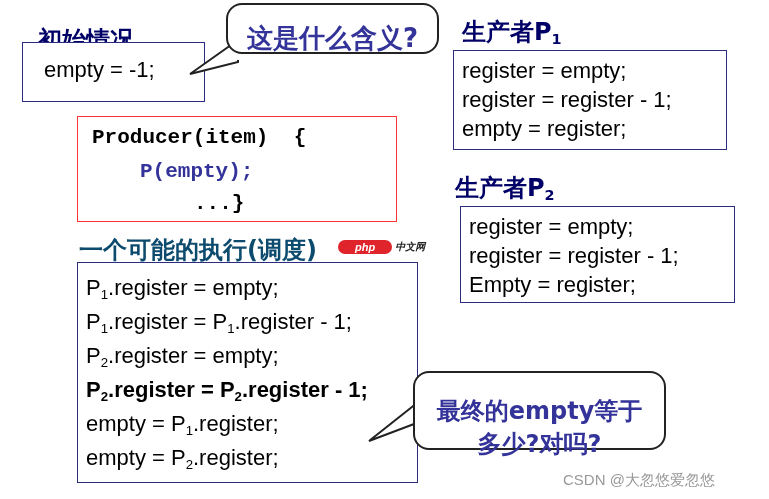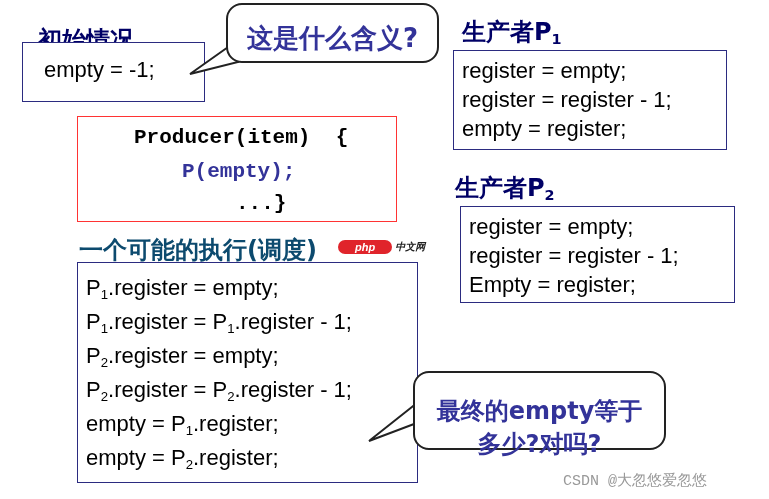--- a/index.html
+++ b/index.html
@@ -2,39 +2,39 @@
 <html><head>
 <meta charset="utf-8">
 <style>
   html, body { margin:0; padding:0; background:#ffffff; }
   body { width:769px; height:499px; position:relative; overflow:hidden;
          font-family:"Liberation Sans", "DejaVu Sans", sans-serif; }
   .abs { position:absolute; }
   .title-cn { color:#000066; font-weight:bold; font-size:24px; font-family:"DejaVu Sans", sans-serif; }
   .box { position:absolute; border:1px solid #2b2b80; background:#fff; box-sizing:border-box; }
   .code-line { font-size:22px; color:#000; line-height:29px; white-space:nowrap; font-family:"Liberation Sans", sans-serif; }
-  .mono { font-family:"Liberation Mono", "DejaVu Sans Mono", monospace; font-weight:bold; font-size:21px; line-height:30px; white-space:pre;margin-left:42px; }
+  .mono { font-family:"Liberation Mono", "DejaVu Sans Mono", monospace; font-weight:bold; font-size:21px; line-height:30px; white-space:pre; }
   .bubble { position:absolute; border:2px solid #222; border-radius:16px; background:#fff; box-sizing:border-box;
             color:#333399; font-weight:bold; text-align:center; font-family:"DejaVu Sans", sans-serif; }
   sub { font-size:0.6em; vertical-align:-0.3em; line-height:0; }
   .red { color:#0c4a6e; }
 </style>
 </head>
 <body>
 
 <div class="abs title-cn" style="left:38px;top:4px;margin-top:20px;">初始情况</div>
 <div class="box" style="left:22px;top:42px;width:183px;height:60px;">
   <div class="abs" style="left:21px;top:14px;font-size:22px;font-weight:normal;color:#000;">empty = -1;</div>
 </div>
 
 <svg class="abs" style="left:180px;top:30px;" width="60" height="50">
   <polygon points="58,10 10,44 58,32" fill="#fff" stroke="#222" stroke-width="2"></polygon>
   <line x1="58" y1="12" x2="58" y2="30" stroke="#fff" stroke-width="4"></line>
 </svg>
-<div class="bubble" style="left:226px;top:3px;width:213px;height:60px;font-size:26px;line-height:67px;">这是什么含义?</div>
+<div class="bubble" style="left:226px;top:3px;width:213px;height:51px;font-size:26px;line-height:67px;">这是什么含义?</div>
 
 <div class="box" style="left:77px;top:116px;width:320px;height:106px;border-color:#ff3333;">
   <div class="abs mono" style="left:14px;top:6px;color:#000;">Producer(item)  {</div>
   <div class="abs mono" style="left:62px;top:40px;color:#333399;">P(empty);</div>
   <div class="abs mono" style="left:116px;top:72px;color:#000;">...}</div>
 </div>
 
 <div class="abs title-cn" style="left:462px;top:16px;">
   <span>生产者P</span><sub>1</sub>
 </div>
@@ -63,33 +63,33 @@
 <div class="box" style="left:77px;top:262px;width:341px;height:221px;">
   <div class="abs code-line" style="left:8px;top:10px;">
     <span>P</span><sub>1</sub><span>.register = empty;</span>
   </div>
   <div class="abs code-line" style="left:8px;top:44px;">
     <span>P</span><sub>1</sub><span>.register = P</span><sub>1</sub><span>.register - 1;</span>
   </div>
   <div class="abs code-line" style="left:8px;top:78px;">
     <span>P</span><sub>2</sub><span>.register = empty;</span>
   </div>
-  <div class="abs code-line" style="left:8px;top:112px;">
+  <div class="abs code-line" style="left:8px;top:112px;font-weight:bold;">
     <span>P</span><sub>2</sub><span>.register = P</span><sub>2</sub><span>.register - 1;</span>
   </div>
   <div class="abs code-line" style="left:8px;top:146px;">
     <span>empty = P</span><sub>1</sub><span>.register;</span>
   </div>
   <div class="abs code-line" style="left:8px;top:180px;">
     <span>empty = P</span><sub>2</sub><span>.register;</span>
   </div>
 </div>
 
 <svg class="abs" style="left:364px;top:395px;" width="60" height="55">
   <polygon points="58,4 5,46 58,26" fill="#fff" stroke="#222" stroke-width="2"></polygon>
   <line x1="58" y1="6" x2="58" y2="24" stroke="#fff" stroke-width="4"></line>
 </svg>
 <div class="bubble" style="left:413px;top:371px;width:253px;height:79px;font-size:24px;line-height:33px;padding-top:22px;">
   <div>最终的empty等于</div>
   <div>多少?对吗?</div>
 </div>
 
-<div class="abs" style="left:563px;top:471px;color:#999;font-size:15px;font-family:Liberation Mono, monospace;">CSDN @大忽悠爱忽悠</div>
+<div class="abs" style="left:563px;top:471px;color:#999;font-size:15px;font-family:Liberation Sans, sans-serif;">CSDN @大忽悠爱忽悠</div>
 
 </body></html>

